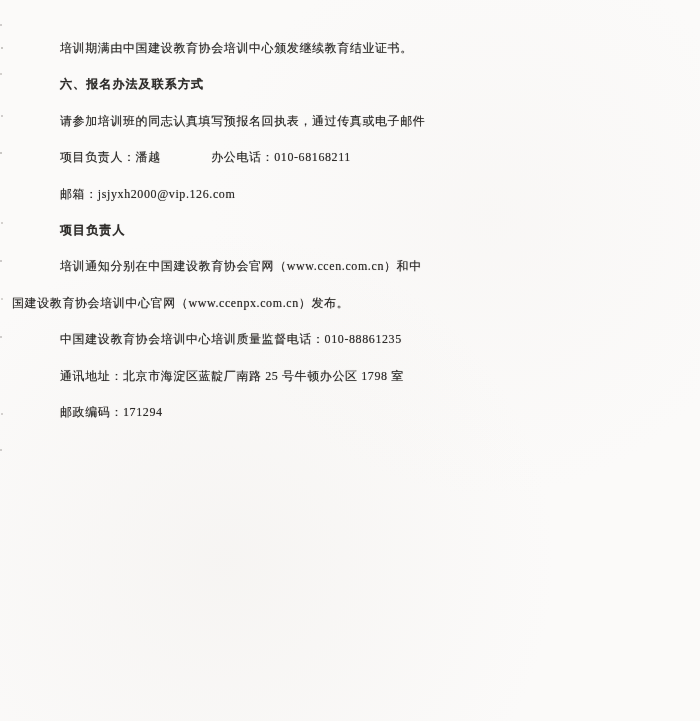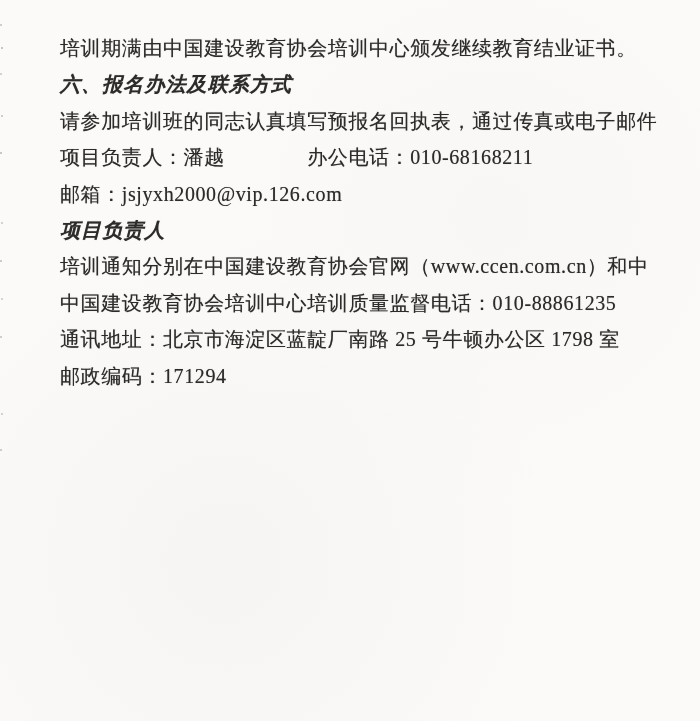--- a/index.html
+++ b/index.html
@@ -21,36 +21,35 @@
       radial-gradient(circle at 70% 30%, rgba(235,230,226,0.15), transparent 40%),
       #fbfaf9;
     color: #2d2b29;
     overflow: hidden;
   }
   .text-block {
     position: absolute;
     left: 12px;
     top: 30px;
     width: 676px;
-    font-size: 20px;
+    font-size: 12px;
     line-height: 36.4px;
     letter-spacing: 0.6px;
     text-shadow: 0 0 0.7px rgba(45,43,41,0.55);
   }
   .line {
     white-space: pre;
     height: 36.4px;
   }
   .line.indent {
     padding-left: 48px;
   }
   .line.bold {
     font-weight: 700;
     letter-spacing: 1.1px;
-    font-style: italic;
   }
   
   .specks {
     position: absolute;
     left: 0;
     top: 0;
     width: 2px;
     height: 2px;
     background: transparent;
     box-shadow:
@@ -73,17 +72,18 @@
 <div class="page">
   <div class="specks"></div>
   <div class="text-block">
       <div class="line indent">培训期满由中国建设教育协会培训中心颁发继续教育结业证书。</div>
       <div class="line indent bold">六、报名办法及联系方式</div>
       <div class="line indent">请参加培训班的同志认真填写预报名回执表，通过传真或电子邮件</div>
       <div class="line indent">项目负责人：潘越　　　　办公电话：010-68168211</div>
       <div class="line indent">邮箱：jsjyxh2000@vip.126.com</div>
       <div class="line indent bold">项目负责人</div>
       <div class="line indent">培训通知分别在中国建设教育协会官网（www.ccen.com.cn）和中</div>
+      <div class="line">国建设教育协会培训中心官网（www.ccenpx.com.cn）发布。</div>
       <div class="line indent">中国建设教育协会培训中心培训质量监督电话：010-88861235</div>
       <div class="line indent">通讯地址：北京市海淀区蓝靛厂南路 25 号牛顿办公区 1798 室</div>
       <div class="line indent">邮政编码：171294</div>
     </div>
 </div>
 
 </body></html>

